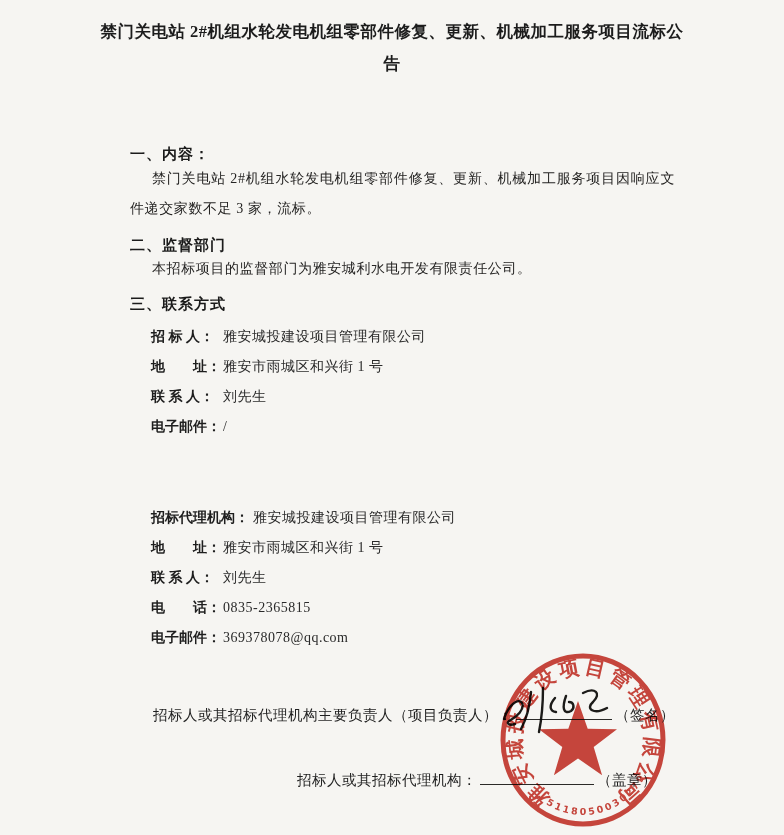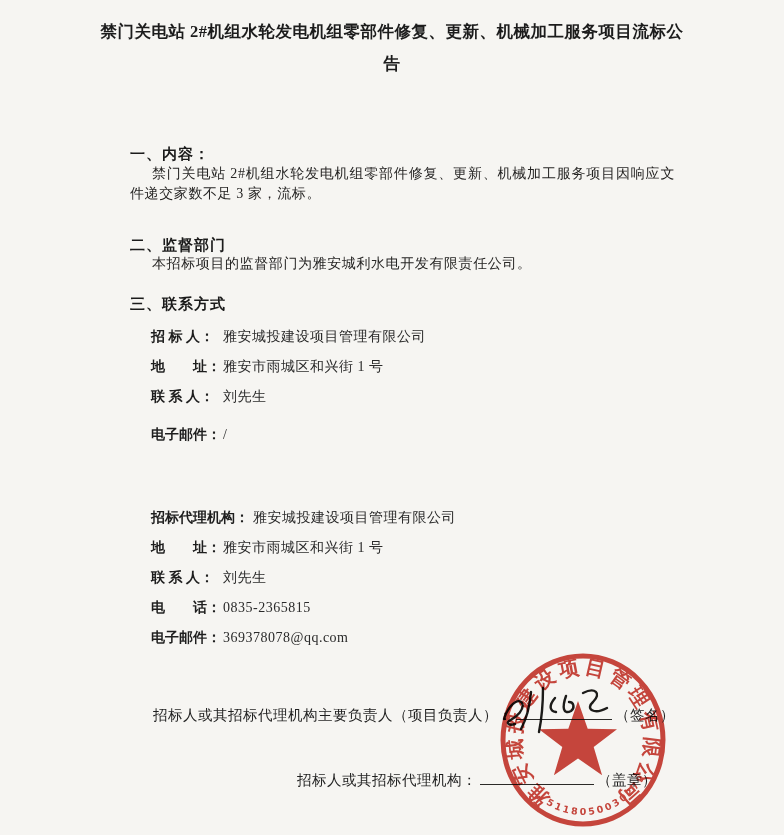--- a/index.html
+++ b/index.html
@@ -25,21 +25,21 @@
     left:0;right:0;text-align:center;
     font-size:14.5px;color:#202020;letter-spacing:.5px;
   }
   .heading{
     left:130px;
     font-size:15px;font-weight:700;color:#1b1b1b;
     letter-spacing:1px;
   }
   .para{
     left:130px;width:545px;margin:0;
-    font-size:14px;line-height:20px;color:#262524;
+    font-size:14px;line-height:30px;color:#262524;
     text-align:justify;text-indent:22px;
     letter-spacing:.6px;
   }
   .contact{left:151px;}
   .contact .row{height:30px;line-height:30px;font-size:14px;white-space:nowrap;}
   .contact .label{
     display:inline-block;min-width:72px;
     font-weight:700;color:#1e1e1e;white-space:pre;
   }
   .contact .label.wide{min-width:0;margin-right:4px;}
@@ -77,21 +77,21 @@
   <div class="abs contact" style="top:322px;">
     <div class="row">
       <span class="label">招 标 人：</span><span class="value">雅安城投建设项目管理有限公司</span>
     </div>
     <div class="row">
       <span class="label">地　　址：</span><span class="value">雅安市雨城区和兴街 1 号</span>
     </div>
     <div class="row">
       <span class="label">联 系 人：</span><span class="value">刘先生</span>
     </div>
-    <div class="row" style="margin-top:8px;">
+    <div class="row" style="margin-top:0;">
       <span class="label">电子邮件：</span><span class="value">/</span>
     </div>
   </div>
 
   <div class="abs contact" style="top:503px;">
     <div class="row">
       <span class="label wide">招标代理机构：</span><span class="value">雅安城投建设项目管理有限公司</span>
     </div>
     <div class="row">
       <span class="label">地　　址：</span><span class="value">雅安市雨城区和兴街 1 号</span>

